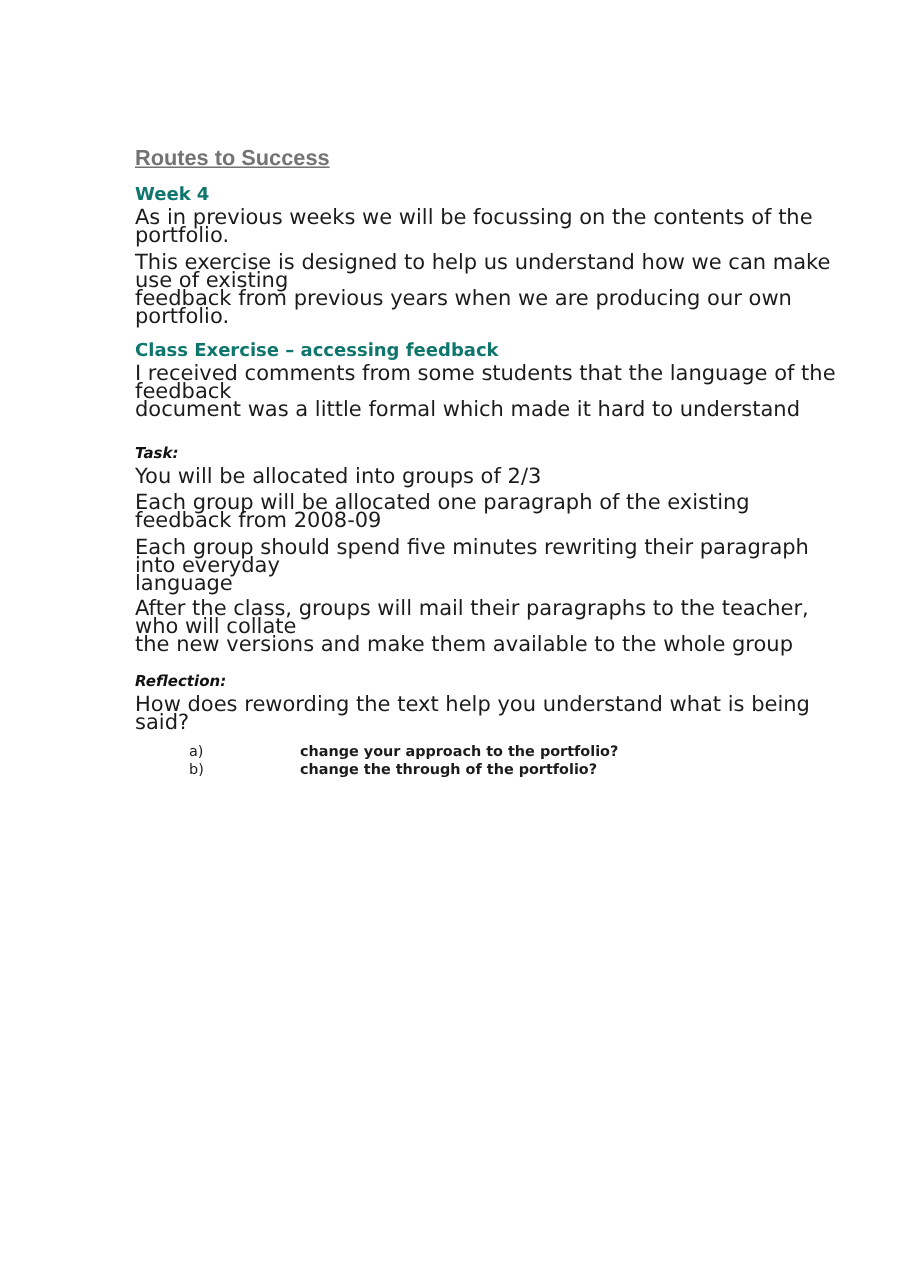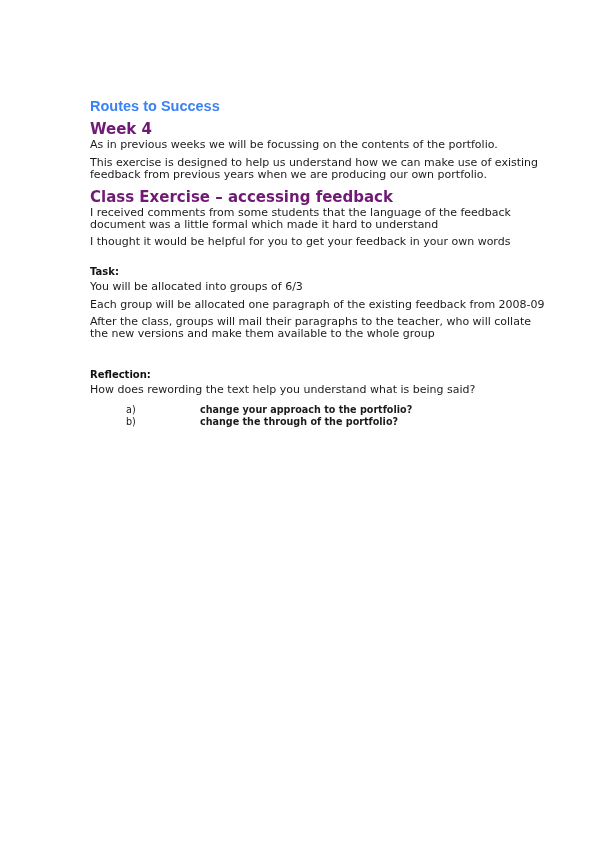--- a/index.html
+++ b/index.html
@@ -24,41 +24,42 @@
   }
   .doc-title {
     font-family: "Liberation Sans", sans-serif;
     font-weight: bold;
     font-size: 14.5px;
     line-height: 14px;
     margin: 0 0 7px 0;
     color: #4F81BD;
   }
   .heading {
-    font-size: 15px;
+    font-size: 12px;
     font-weight: bold;
     line-height: 14px;
     margin: 9px 0 3px 0;
-    color: #701a75;
+    color: #0f766e;
   }
   .para {
-    font-size: 11px;
+    font-size: 14px;
     line-height: 12px;
     margin: 0 0 5.5px 0;
     white-space: pre-line;
   }
   .section-label {
     font-size: 10px;
     font-weight: bold;
     line-height: 12px;
     margin: 18px 0 3px 0;
     color: #111111;
+    font-style: italic;
   }
   .section-label.reflection {
-    margin-top: 29px;
+    margin-top: 13px;
   }
   .options {
     margin-top: 8px;
   }
   .option-row {
     display: flex;
     padding-left: 36px;
     font-size: 9.6px;
     line-height: 12px;
   }
@@ -70,38 +71,39 @@
     flex: 1;
     font-weight: bold;
   }
 </style>
 </head>
 <body>
 
 <div class="page">
   <div class="content">
 
-    <div class="doc-title" style="color: #3b82f6;">Routes to Success</div>
+    <div class="doc-title" style="color: #737373; text-decoration: underline;">Routes to Success</div>
 
     <div class="heading">Week 4</div>
 
     <p class="para">As in previous weeks we will be focussing on the contents of the portfolio.</p>
     <p class="para">This exercise is designed to help us understand how we can make use of existing
 feedback from previous years when we are producing our own portfolio.</p>
 
     <div class="heading">Class Exercise – accessing feedback</div>
 
     <p class="para">I received comments from some students that the language of the feedback
 document was a little formal which made it hard to understand</p>
-    <p class="para">I thought it would be helpful for you to get your feedback in your own words</p>
 
     <div class="section-label">Task:</div>
 
-    <p class="para">You will be allocated into groups of 6/3</p>
+    <p class="para">You will be allocated into groups of 2/3</p>
     <p class="para">Each group will be allocated one paragraph of the existing feedback from 2008-09</p>
+    <p class="para">Each group should spend five minutes rewriting their paragraph into everyday
+language</p>
     <p class="para">After the class, groups will mail their paragraphs to the teacher, who will collate
 the new versions and make them available to the whole group</p>
 
     <div class="section-label reflection">Reflection:</div>
 
     <p class="para">How does rewording the text help you understand what is being said?</p>
 
     <div class="options">
       <div class="option-row">
         <span class="option-marker">a)</span>

